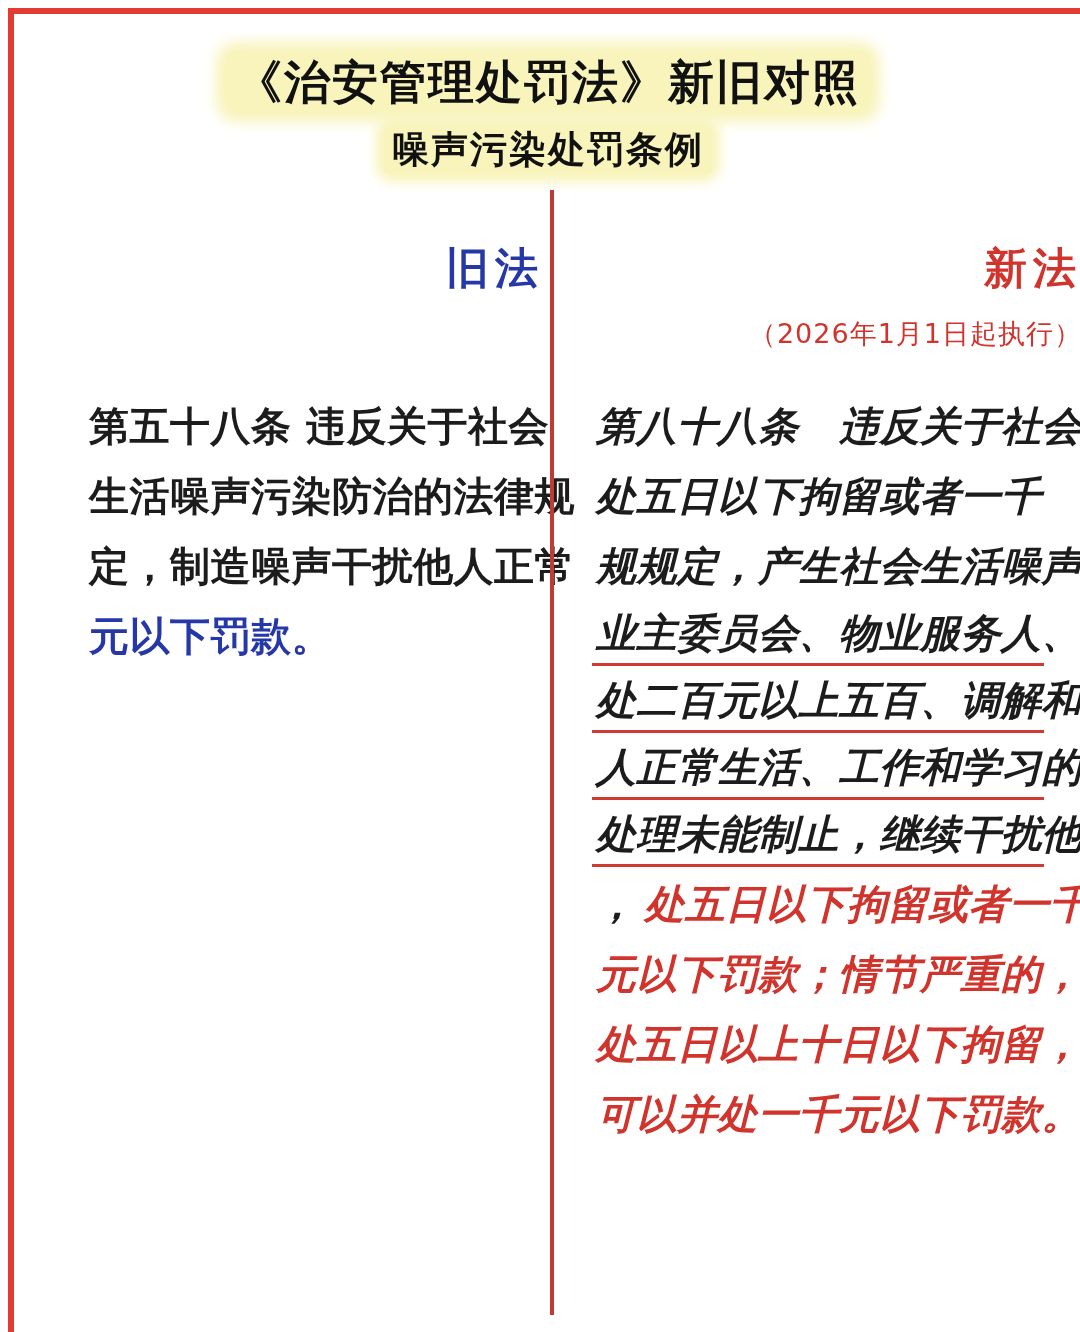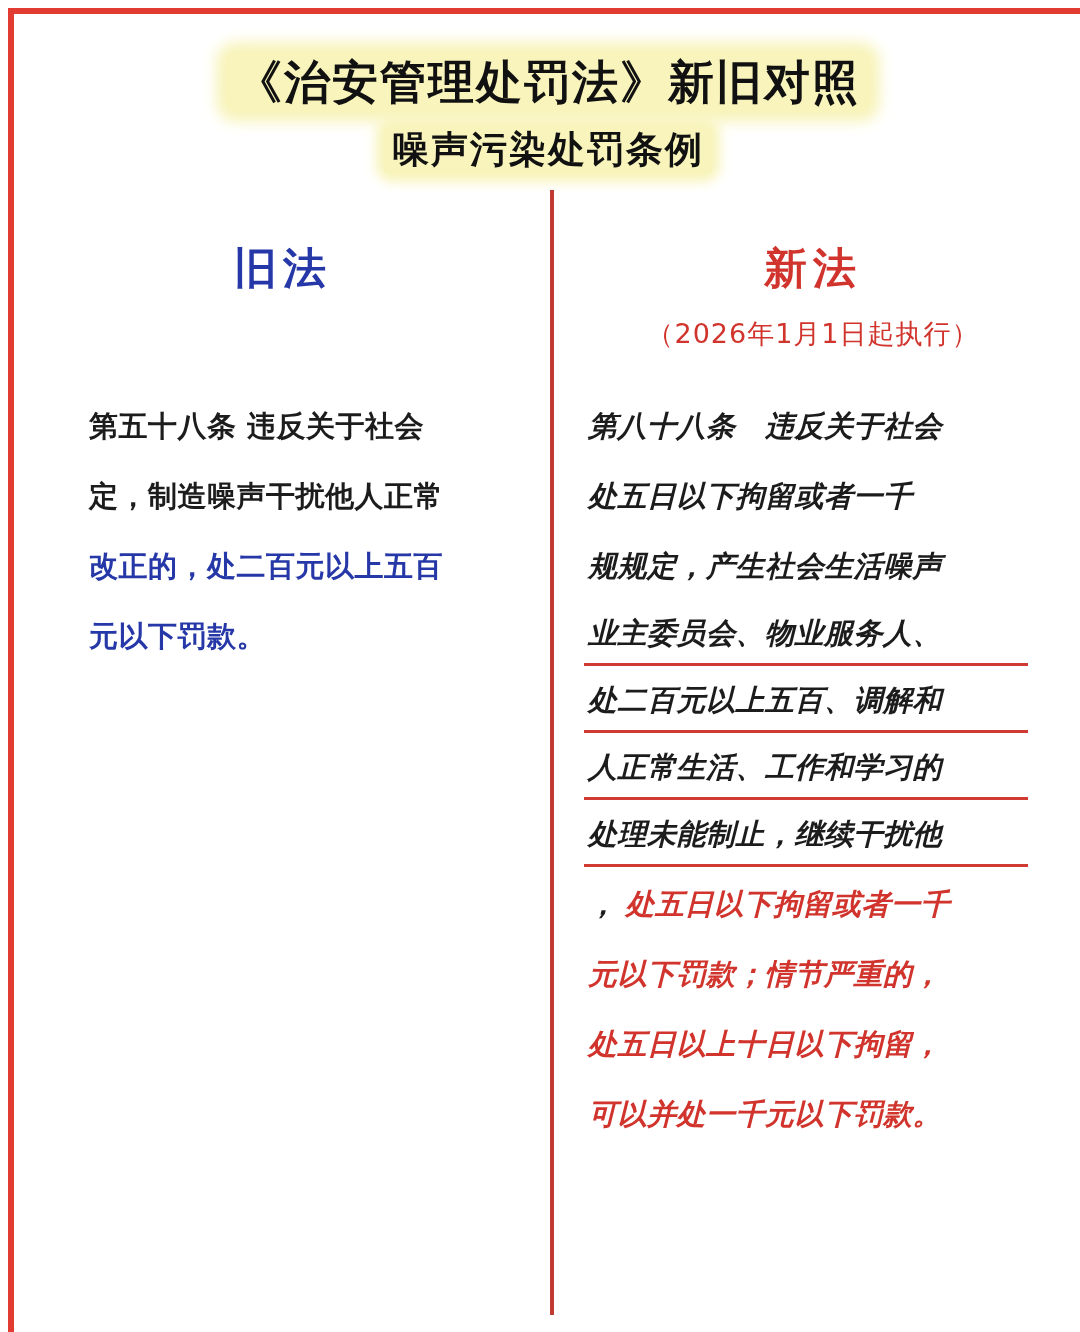--- a/index.html
+++ b/index.html
@@ -48,21 +48,21 @@
     margin-top:8px;
   }
   .divider{
     position:absolute;
     left:calc(50% - 2px);
     top:0;
     width:4px;height:1125px;
     background:var(--divider);
   }
   .col{width:50%;}
-  .col-top{height:195px;text-align:center;}
+  .col-top{height:195px;text-align:right;}
   .col-header{
     display:inline-block;
     margin-top:46px;
     font-size:43px;font-weight:bold;
     letter-spacing:6px;
     line-height:56px;
   }
   .old-col .col-header{color:var(--blue);}
   .new-col .col-header{color:var(--red);}
   .effective{
@@ -70,21 +70,21 @@
     font-size:27px;font-weight:normal;
     color:var(--red);
     letter-spacing:1px;
     line-height:40px;
   }
   .body-lines{padding:0 10px 0 55px;}
   .new-col .body-lines{padding:0 38px 0 24px;font-style:italic;}
   .line{
     height:66px;
     line-height:66px;
-    font-size:29px;
+    font-size:40px;
     font-weight:600;
     white-space:nowrap;
     letter-spacing:0.5px;
   }
   .line.underline{
     border-bottom:3px solid var(--underline);
     height:63px;
     line-height:60px;
     margin-bottom:3px;
   }
@@ -104,22 +104,22 @@
 
 <div class="content">
   <div class="divider"></div>
 
   <div class="col old-col">
     <div class="col-top">
       <div class="col-header">旧法</div>
     </div>
     <div class="body-lines" id="old-lines">
         <div class="line"><span class="seg-black">第五十八条 违反关于社会</span></div>
+        <div class="line"><span class="seg-black">生活噪声污染防治的法律规</span></div>
         <div class="line"><span class="seg-black">定，制造噪声干扰他人正常</span></div>
-        <div class="line"><span class="seg-blue">改正的，处二百元以上五百</span></div>
         <div class="line"><span class="seg-blue">元以下罚款。</span></div>
       </div>
   </div>
 
   <div class="col new-col">
     <div class="col-top">
       <div class="col-header">新法</div>
       <div class="effective">（2026年1月1日起执行）</div>
     </div>
     <div class="body-lines" id="new-lines">

